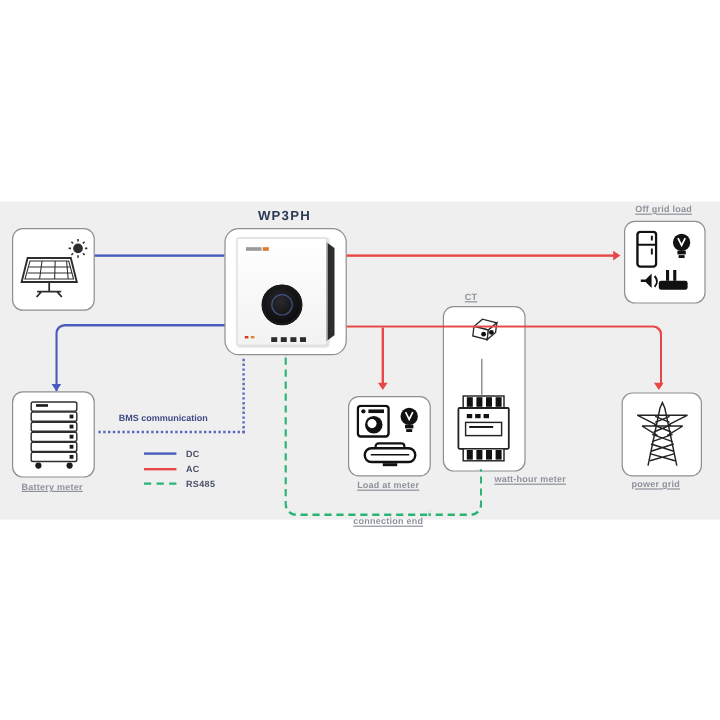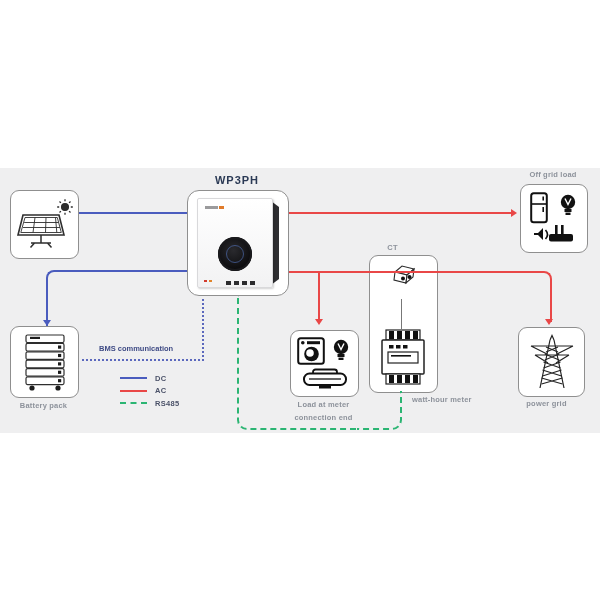--- a/index.html
+++ b/index.html
@@ -8,21 +8,21 @@
   .band{position:absolute;left:0;top:168px;width:600px;height:265px;background:#efeff0;}
 
   
   .box{position:absolute;background:#ffffff;border:1.5px solid #8f8f8f;border-radius:9px;
        display:flex;align-items:center;justify-content:center;z-index:3;}
   .box.inverter{border-radius:12px;z-index:3;}
   .ct-box{z-index:1;display:block;}
 
   
   .node-label{position:absolute;font:700 7.5px/1.45 "Liberation Sans",sans-serif;
-              color:#8d929b;text-align:center;letter-spacing:.2px;z-index:5;}
+              color:#8d929b;text-align:center;letter-spacing:.2px;z-index:5;text-decoration:underline;}
   .title{position:absolute;font:700 11px/1.2 "Liberation Sans",sans-serif;color:#2b3a55;
          letter-spacing:1px;text-align:center;z-index:5;}
   .bms-label{position:absolute;font:700 7.5px/1.2 "Liberation Sans",sans-serif;color:#3f4b85;z-index:5;}
 
   
   .hline{position:absolute;height:0;z-index:2;}
   .vline{position:absolute;width:0;z-index:2;}
   .dc{border-top:2px solid #4a5cbe;}
   .ac{border-top:2px solid #e94747;}
   .corner-dc{position:absolute;border-left:2px solid #4a5cbe;border-top:2px solid #4a5cbe;
@@ -242,23 +242,23 @@
         <path d="M6,12 H48 M6,12 L22,20 M48,12 L32,20"></path>
         <path d="M10,21 H44 M10,21 L23,29 M44,21 L31,29"></path>
       </g>
     </svg>
   </div>
 
   <div class="title" style="left:187px;top:174px;width:100px;">WP3PH</div>
   <div class="node-label" style="left:516px;top:170px;width:74px;">Off grid load</div>
   <div class="node-label" style="left:359px;top:243px;width:67px;">CT</div>
   <div class="node-label" style="left:412px;top:395px;width:80px;text-align:left;">watt-hour meter</div>
-  <div class="node-label" style="left:8px;top:401px;width:71px;">Battery pack</div>
+  <div class="node-label" style="left:8px;top:401px;width:71px;">Battery meter</div>
   <div class="node-label" style="left:286px;top:400px;width:75px;">Load at meter</div>
-  <div class="node-label" style="left:286px;top:413px;width:75px;">connection end</div>
+  <div class="node-label" style="left:286px;top:430px;width:75px;">connection end</div>
   <div class="node-label" style="left:512px;top:399px;width:69px;">power grid</div>
   <div class="bms-label" style="left:99px;top:344px;">BMS communication</div>
 
   <div class="legend">
     <div class="legend-row">
       <div class="legend-sample ls-dc"></div>
       <div class="legend-label">DC</div>
     </div>
     <div class="legend-row">
       <div class="legend-sample ls-ac"></div>

